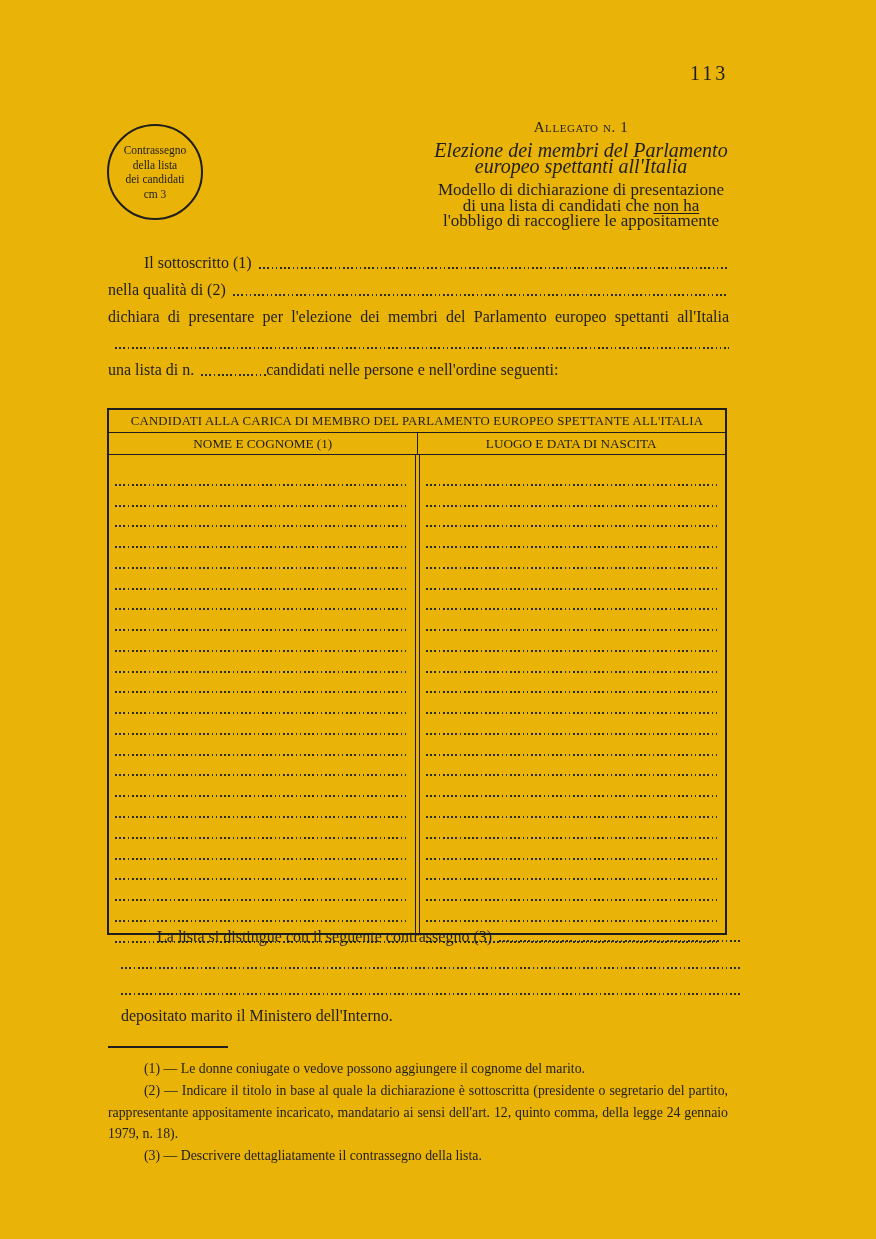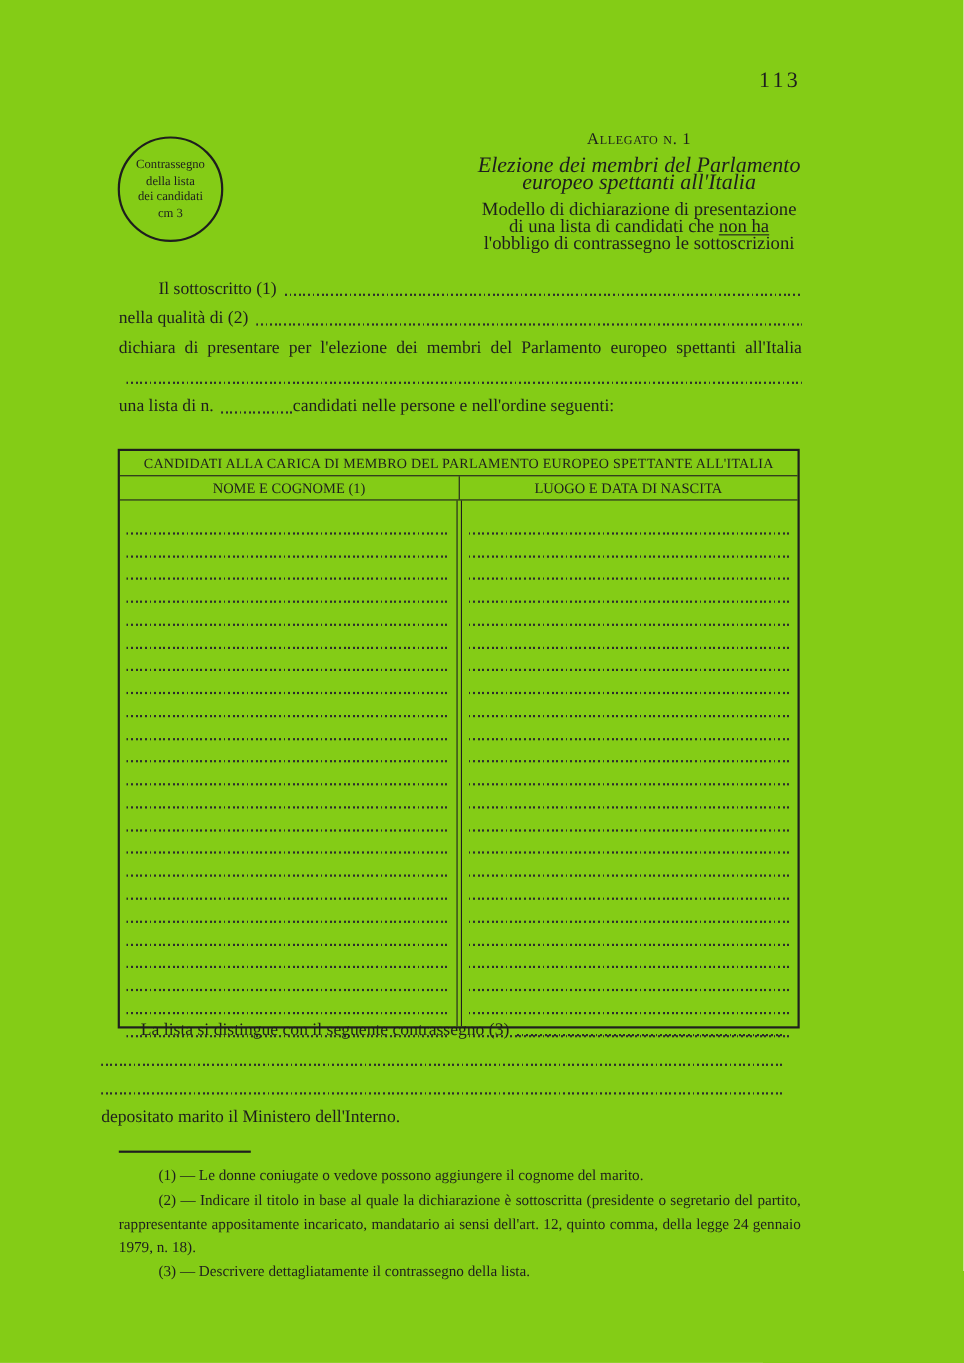--- a/index.html
+++ b/index.html
@@ -1,17 +1,17 @@
 <!DOCTYPE html>
 <html><head>
 <meta charset="utf-8">
 <style>
   html,body { margin:0; padding:0; background:#ffffff; }
   .page {
-    position:relative; width:876px; height:1239px; background:#84cc16;
+    position:relative; width:876px; height:1239px; background:#eab308;
     font-family:"Liberation Serif","DejaVu Serif",serif; color:#1e1e1e;
     overflow:hidden;
   }
   .page-number {
     position:absolute; left:690px; top:62px;
     font-size:20px; letter-spacing:3px;
   }
   
   .stamp-circle {
     position:absolute; left:107px; top:124px; width:92px; height:92px;
@@ -47,21 +47,21 @@
   .ctable-heads .hc1 { border-right:1.5px solid #1e1e1e; }
   .ctable-body { display:flex; height:478px; }
   .tcol { flex:1 1 0; padding:14px 6px 0 6px; }
   .tdivider { flex:0 0 3px; border-left:1.5px solid #1e1e1e; border-right:1.5px solid #1e1e1e; }
   .dotrow {
     height:20.78px;
     background-image:repeating-linear-gradient(90deg,#2c2c2c 0 1.7px,transparent 1.7px 4.2px);
     background-size:100% 2px; background-repeat:no-repeat; background-position:0 calc(100% - 4px);
   }
   
-  .closing { position:absolute; left:92px; top:924px; width:621px; font-size:16px; }
+  .closing { position:absolute; left:121px; top:924px; width:621px; font-size:16px; }
   .closing .bline { height:26.3px; }
   .plain-line { height:26.3px; line-height:26.3px; }
   
   .footnotes { position:absolute; left:108px; top:1046px; width:620px; font-size:13.8px; line-height:21.8px; }
   .fn-rule { width:120px; border-top:2px solid #1e1e1e; margin:0 0 10px 0; }
   .footnotes p { margin:0; text-indent:36px; text-align:justify; }
 </style>
 </head>
 <body>
 
@@ -77,21 +77,21 @@
       <div>cm 3</div>
     </div>
   </div>
 
   <div class="header-block">
     <div class="hdr-allegato">Allegato n. 1</div>
     <div class="hdr-italic">Elezione dei membri del Parlamento europeo spettanti all'Italia</div>
     <div class="hdr-model">
       <div>Modello di dichiarazione di presentazione</div>
       <div><span>di una lista di candidati che </span><span class="u">non ha</span></div>
-      <div>l'obbligo di contrassegno le sottoscrizioni</div>
+      <div>l'obbligo di raccogliere le appositamente</div>
     </div>
   </div>
 
   <div class="body-block">
     <div class="bline">
       <span class="indent"></span>
       <span>Il sottoscritto (1)</span>
       <span class="dotfill"></span>
     </div>
     <div class="bline">

